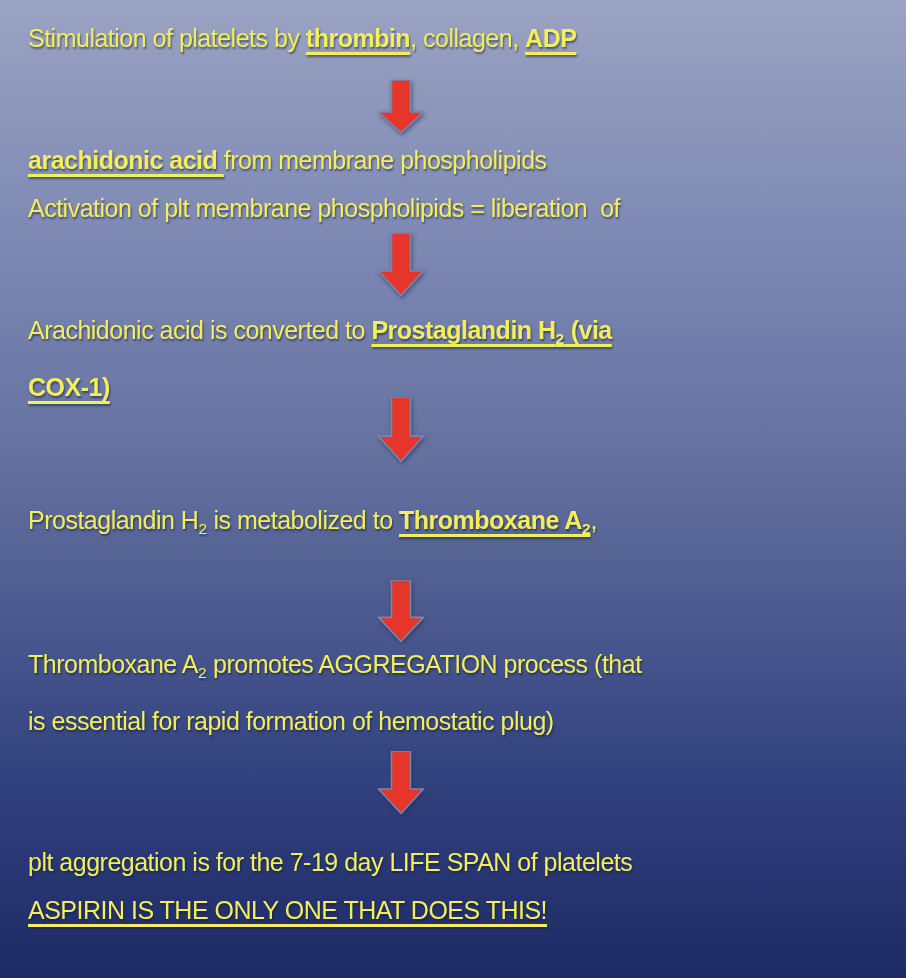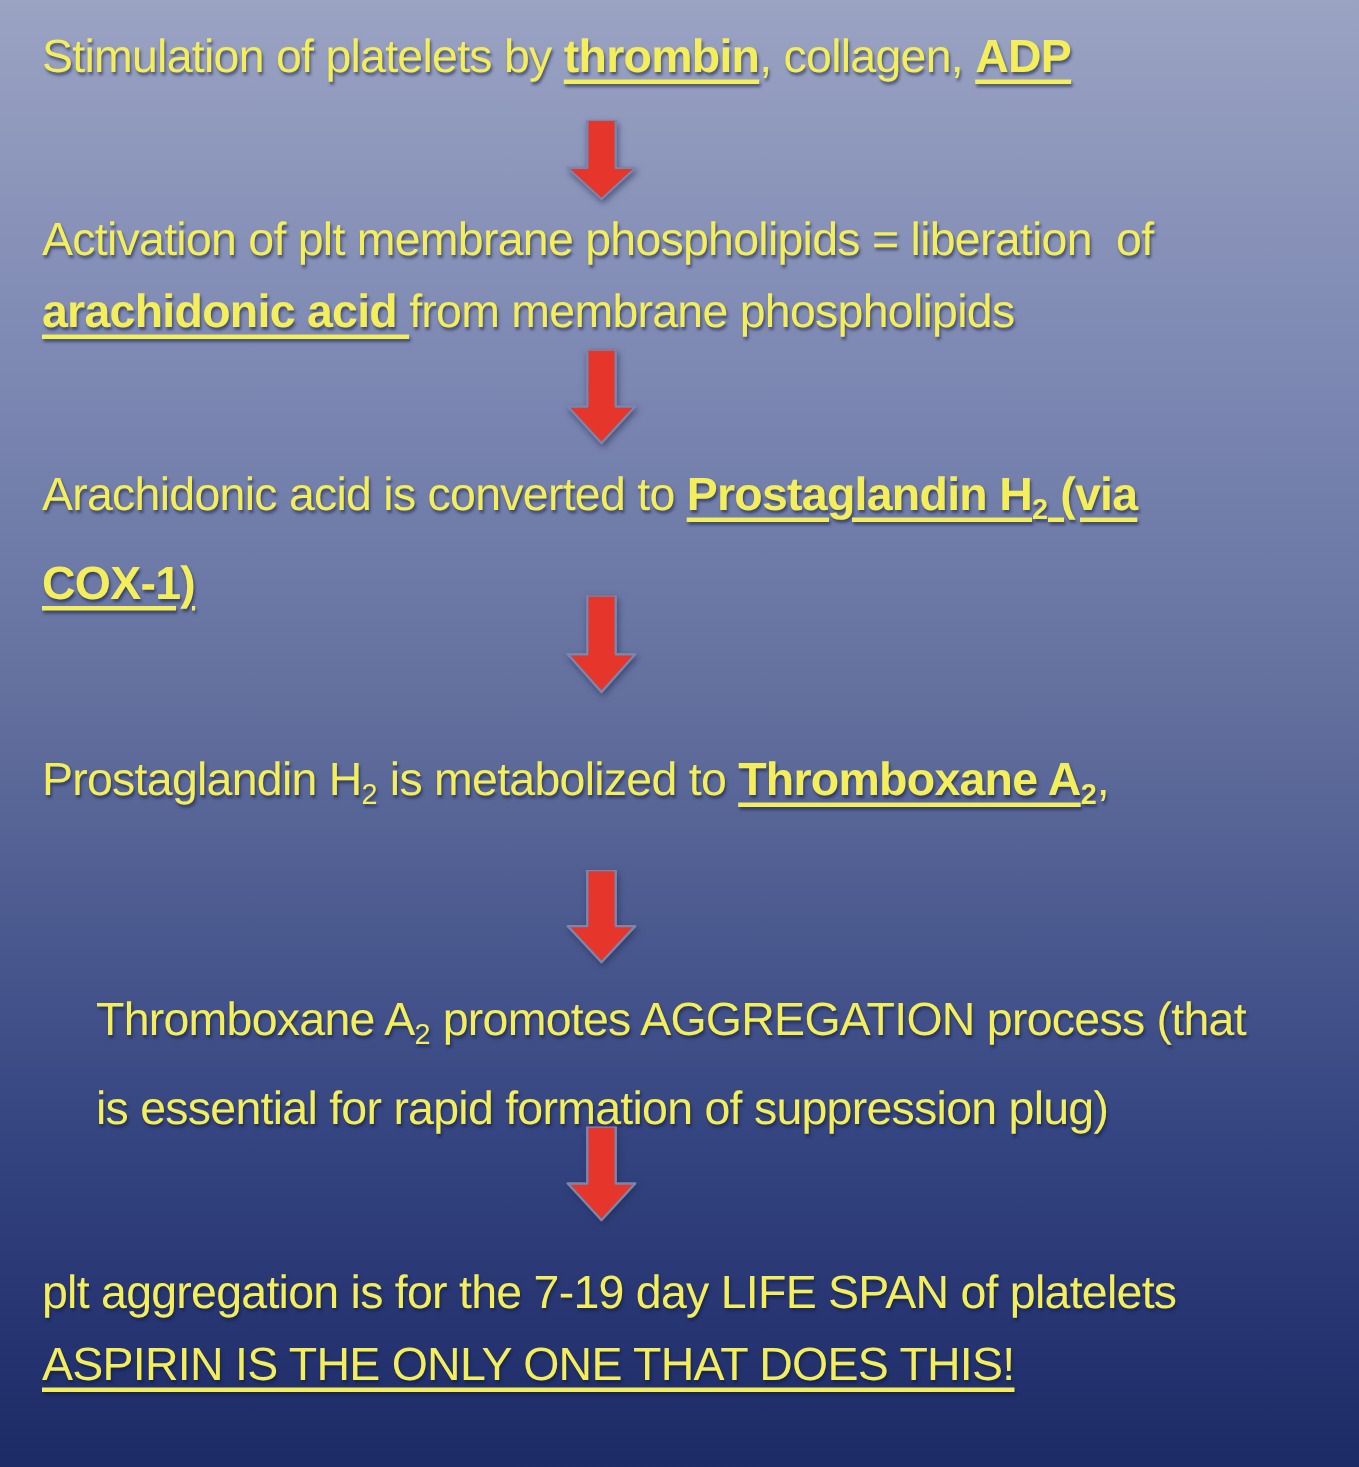--- a/index.html
+++ b/index.html
@@ -13,21 +13,21 @@
       var(--bg-mid) 47%,
       var(--bg-lower) 78%,
       var(--bg-bottom) 100%);
     font-family:"Liberation Sans", sans-serif;
   }
   .step{
     position:absolute;
     left:28px;
     right:16px;
     color:var(--text-yellow);
-    font-size:31px;
+    font-size:25px;
     letter-spacing:-0.5px;
     line-height:48px;
     text-shadow:1px 2px 2px rgba(15,25,70,0.55);
   }
   .line{display:block;white-space:pre;}
   .b{font-weight:700;}
   .u{
     text-decoration-line:underline;
     text-decoration-thickness:3px;
     text-underline-offset:5px;
@@ -40,33 +40,33 @@
   .arrow-wrap svg{display:block;}
 </style>
 </head>
 <body>
 
 <div id="slide">
     <div class="step" style="top: 14px;">
       <span class="line"><span class="">Stimulation of platelets by </span><span class="u"><span class="b ">thrombin</span></span><span class="">, collagen, </span><span class="u"><span class="b ">ADP</span></span></span>
     </div>
     <div class="step" style="top: 136px;">
+      <span class="line"><span class="u"><span class="b ">arachidonic acid </span></span><span class="">from membrane phospholipids</span></span>
       <span class="line"><span class="">Activation of plt membrane phospholipids = liberation  of</span></span>
-      <span class="line"><span class="u"><span class="b ">arachidonic acid </span></span><span class="">from membrane phospholipids</span></span>
     </div>
     <div class="step" style="top: 306px;">
       <span class="line"><span class="">Arachidonic acid is converted to </span><span class="u"><span class="b ">Prostaglandin H</span><span class="b s">2</span><span class="b "> (via</span></span></span>
       <span class="line"><span class="u"><span class="b ">COX-1)</span></span></span>
     </div>
     <div class="step" style="top: 496px;">
       <span class="line"><span class="">Prostaglandin H</span><span class="s">2</span><span class=""> is metabolized to </span><span class="u"><span class="b ">Thromboxane A</span><span class="b s">2</span></span><span class="">,</span></span>
     </div>
-    <div class="step" style="top: 656px; margin-left: 36px;">
+    <div class="step" style="top: 640px;">
       <span class="line"><span class="">Thromboxane A</span><span class="s">2</span><span class=""> promotes AGGREGATION process (that</span></span>
-      <span class="line"><span class="">is essential for rapid formation of suppression plug)</span></span>
+      <span class="line"><span class="">is essential for rapid formation of hemostatic plug)</span></span>
     </div>
     <div class="step" style="top: 838px;">
       <span class="line"><span class="">plt aggregation is for the 7-19 day LIFE SPAN of platelets</span></span>
       <span class="line"><span class="u"><span class="">ASPIRIN IS THE ONLY ONE THAT DOES THIS!</span></span></span>
     </div>
     <div class="arrow-wrap" style="top: 80px; left: 377px;">
       <svg width="48" height="54" viewBox="0 0 48 64" preserveAspectRatio="none">
         <polygon points="14.5,0 33.5,0 33.5,38 46.5,38 24,62.5 1.5,38 14.5,38" fill="#e6352a" stroke="#7787ae" stroke-width="1.6" stroke-linejoin="round"></polygon>
       </svg>
     </div>

